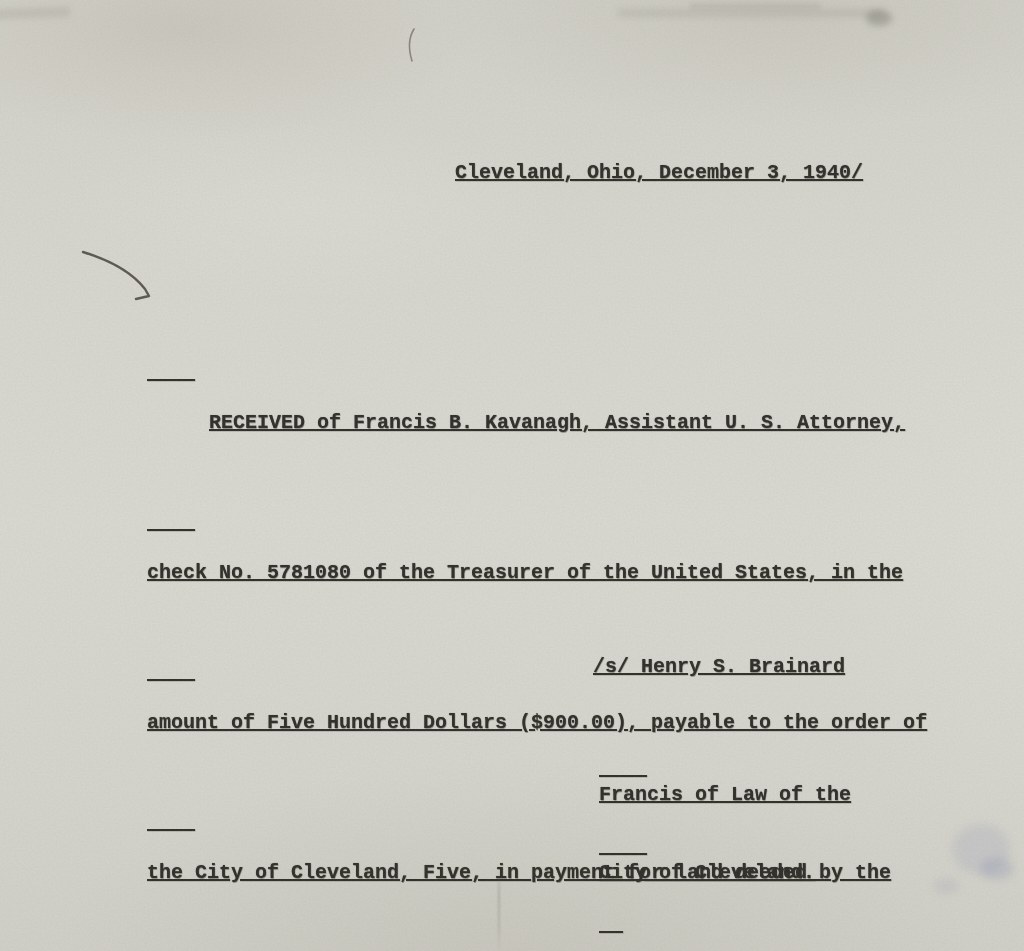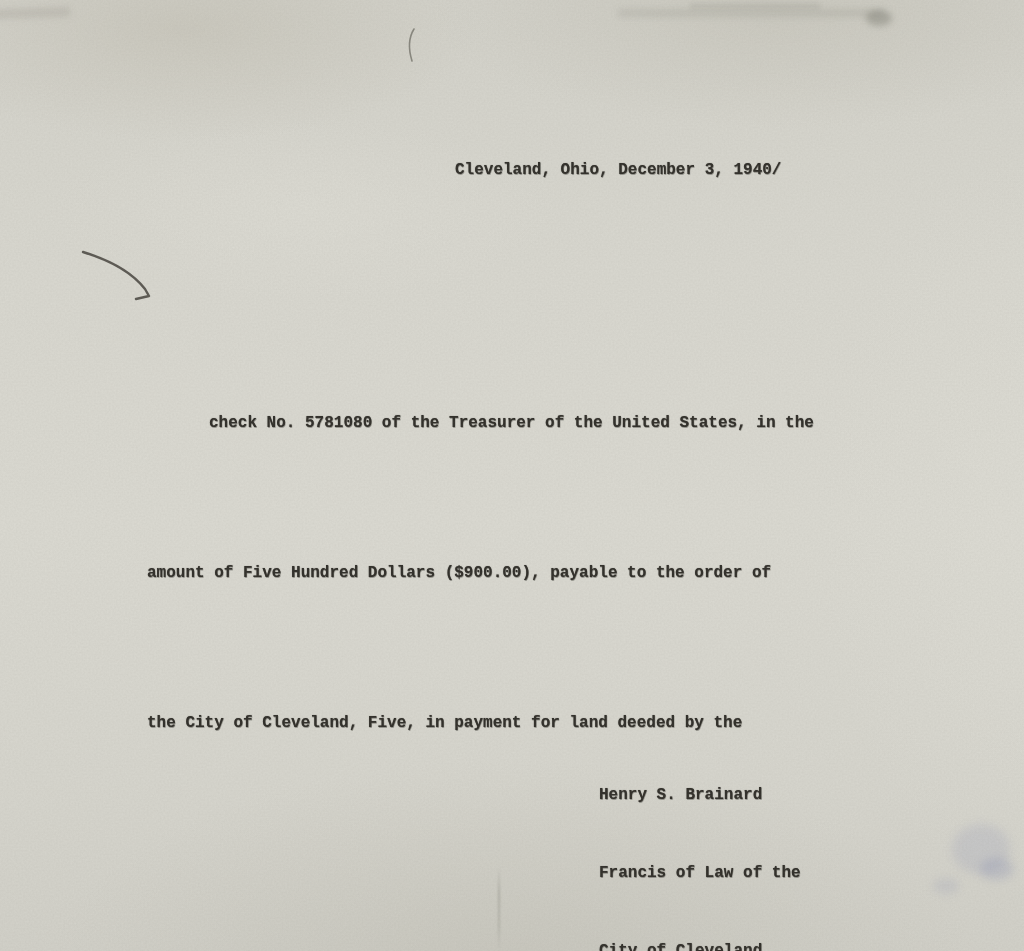--- a/index.html
+++ b/index.html
@@ -18,25 +18,26 @@
       radial-gradient(ellipse 500px 170px at 76% 1%, rgba(180,177,164,0.30), rgba(180,177,164,0) 70%),
       radial-gradient(ellipse 340px 120px at 30% 22%, rgba(223,222,214,0.55), rgba(223,222,214,0) 75%),
       radial-gradient(ellipse 300px 520px at 101% 55%, rgba(224,223,215,0.45), rgba(224,223,215,0) 72%),
       radial-gradient(ellipse 620px 280px at 50% 102%, rgba(172,170,158,0.26), rgba(172,170,158,0) 75%),
       linear-gradient(180deg, #d4d3cb 0%, #d9d8d0 28%, #dbdad2 55%, #d7d6ce 82%, #d2d1c9 100%);
     font-family: "Liberation Mono", "DejaVu Sans Mono", monospace;
   }
   .typewritten {
     position: absolute;
     color: var(--ink, #2f2d28);
-    font-size: 16px;
+    font-size: 20px;
     font-weight: 700;
     letter-spacing: 0;
     white-space: pre;
     text-shadow: 0 0 1px rgba(47,45,40,0.55), 0.5px 0.5px 0.6px rgba(47,45,40,0.35);
+    text-decoration: underline;
   }
   .dateline { left: 455px; top: 161px; }
   .body-paragraph { left: 147px; top: 298px; line-height: 50px; }
   .body-line:first-child { padding-left: 62px; }
   .sig-line { left: 593px; top: 655px; }
   .sig-block { left: 599px; top: 730px; line-height: 26px; }
   .mark { position: absolute; pointer-events: none; }
   .smudge-top-left { left: -6px; top: 8px; width: 76px; height: 10px;
     background: rgba(105,103,96,0.15); filter: blur(3px); transform: rotate(-2deg); }
   .smudge-top-right-band { left: 618px; top: 9px; width: 265px; height: 8px;
@@ -72,30 +73,31 @@
     <path d="M13 2 C 8 10, 7 21, 11 34" fill="none" stroke="#55534b" stroke-width="1.6" stroke-linecap="round" opacity="0.6"></path>
   </svg>
 
   <svg class="mark pen-checkmark-svg" width="92" height="64" viewBox="0 0 92 64">
     <path d="M5 10 C 28 17, 53 29, 67 47 L 71 54 L 58 57" fill="none" stroke="#44423c" stroke-width="2.4" stroke-linecap="round" stroke-linejoin="round" opacity="0.85"></path>
   </svg>
 
   <div class="typewritten dateline">Cleveland, Ohio, December 3, 1940/</div>
 
   <div class="typewritten body-paragraph">
+    <div class="body-line">RECEIVED of Francis B. Kavanagh, Assistant U. S. Attorney,</div>
     <div class="body-line">check No. 5781080 of the Treasurer of the United States, in the</div>
     <div class="body-line">amount of Five Hundred Dollars ($900.00), payable to the order of</div>
     <div class="body-line">the City of Cleveland, Five, in payment for land deeded by the</div>
     
     
   </div>
 
+  <div class="typewritten sig-line">/s/ Henry S. Brainard</div>
 
   <div class="typewritten sig-block">
-    <div>Henry S. Brainard</div>
     <div>Francis of Law of the</div>
     <div>City of Cleveland.</div>
   </div>
 
   <div class="mark crease"></div>
   <div class="mark blue-smudge-1"></div>
   <div class="mark blue-smudge-2"></div>
   <div class="mark blue-smudge-3"></div>
 
   <svg class="grain" width="1024" height="951">

